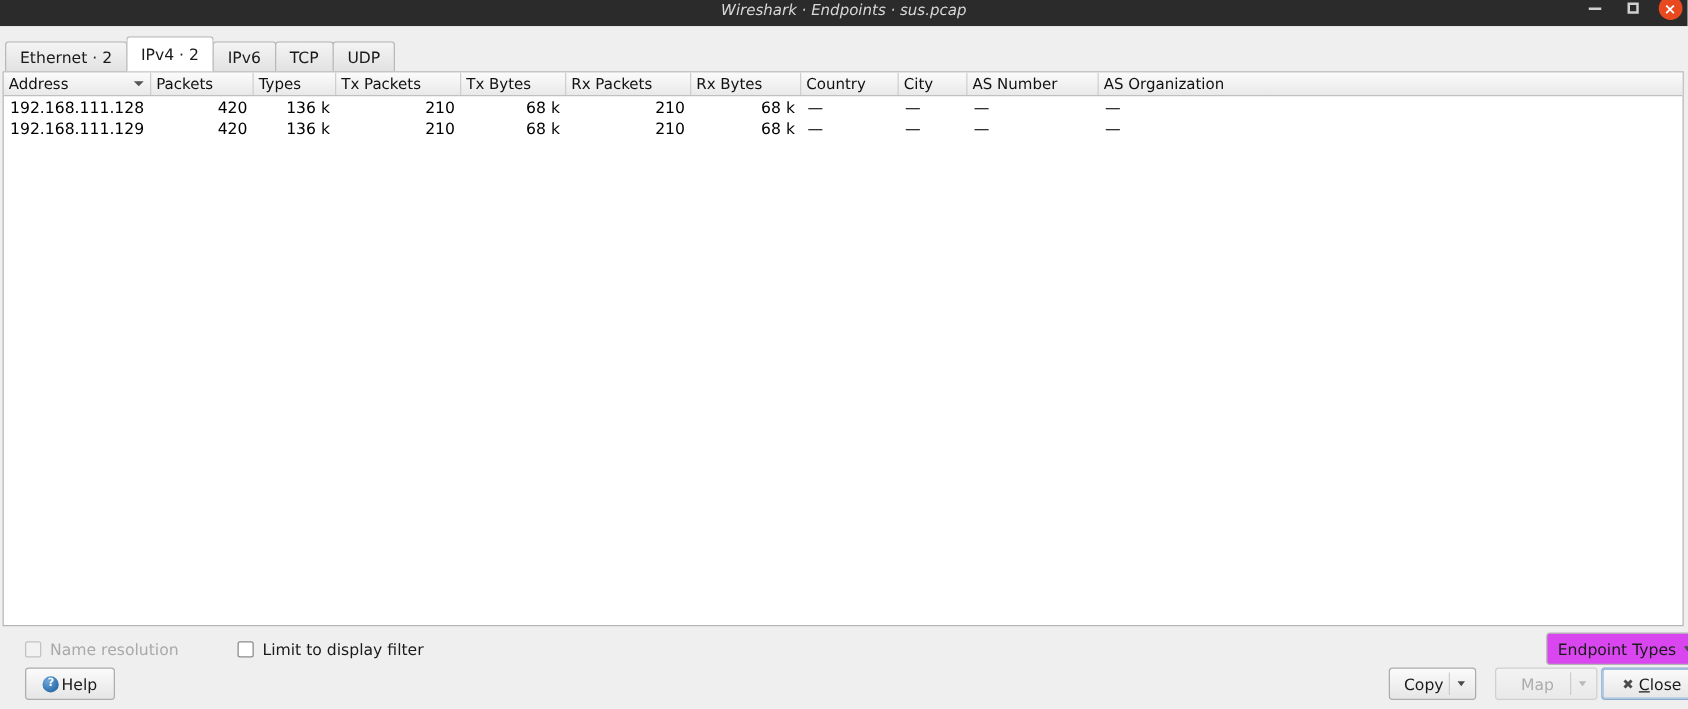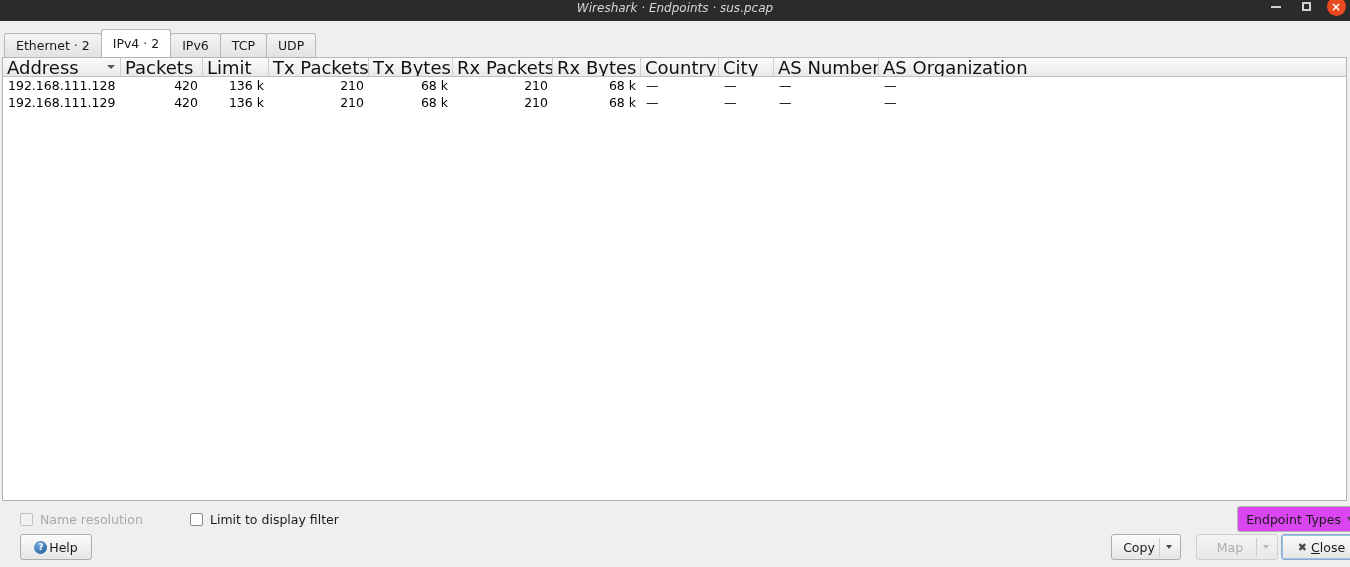--- a/index.html
+++ b/index.html
@@ -79,21 +79,21 @@
   }
   .thead {
     display: flex; height: 19px;
     background: linear-gradient(to bottom, #fbfbfb 0%, #e9e9e9 100%);
     border-bottom: 1px solid #c0c0c0;
   }
   .th {
     position: relative;
     display: flex; align-items: center;
     padding: 0 4px;
-    font-size: 18px; color: #111111;
+    font-size: 12px; color: #111111;
     border-right: 1px solid #cfcfcf;
     white-space: nowrap; overflow: hidden;
   }
   .th:last-child { border-right: none; }
   .sort-arrow {
     position: absolute; right: 5px; top: 50%;
     margin-top: -2px;
     width: 0; height: 0;
     border-left: 4px solid transparent;
     border-right: 4px solid transparent;
@@ -218,21 +218,21 @@
 <div class="table-frame">
   <div class="thead">
       <div class="th" style="width: 118px;">
         <span>Address</span>
         <span class="sort-arrow"></span>
       </div>
       <div class="th" style="width: 82px;">
         <span>Packets</span>
       </div>
       <div class="th" style="width: 66px;">
-        <span>Limit</span>
+        <span>Types</span>
       </div>
       <div class="th" style="width: 100px;">
         <span>Tx Packets</span>
       </div>
       <div class="th" style="width: 84px;">
         <span>Tx Bytes</span>
       </div>
       <div class="th" style="width: 100px;">
         <span>Rx Packets</span>
       </div>

